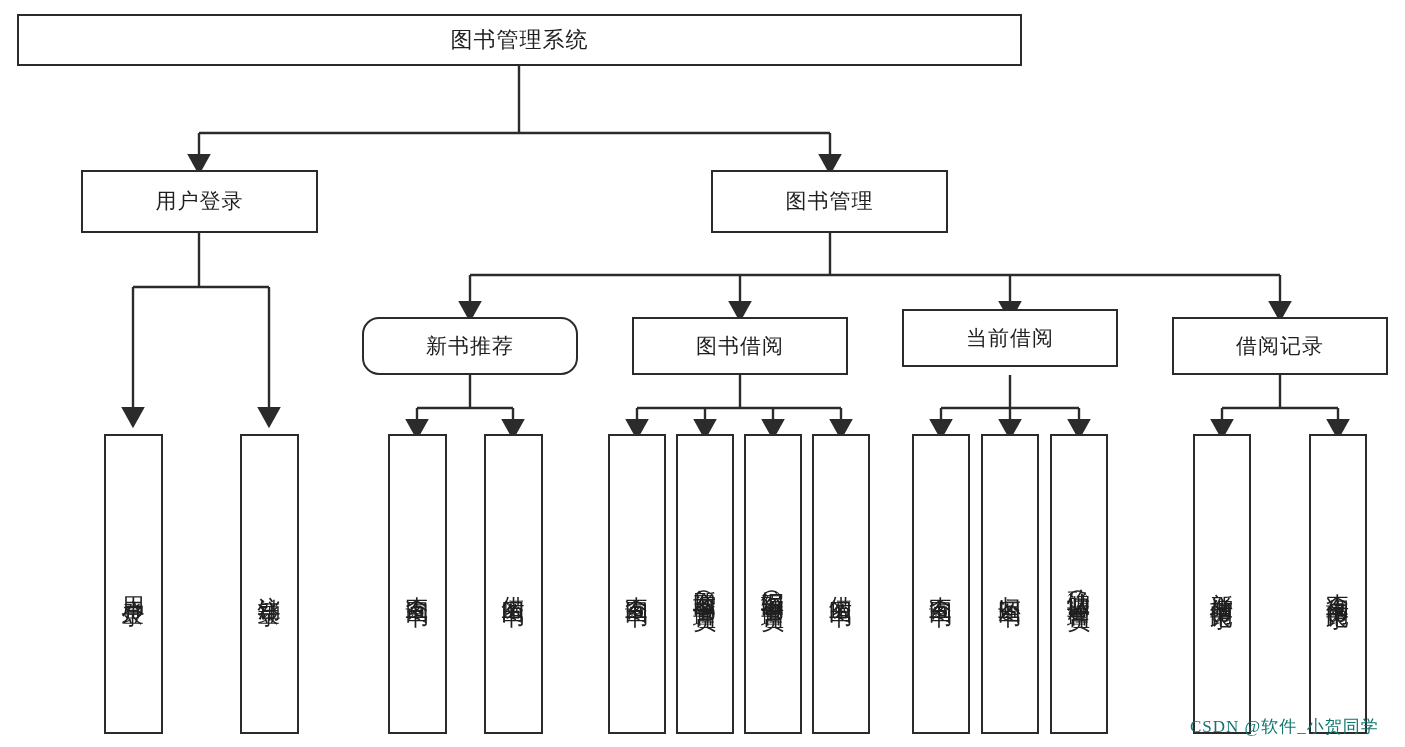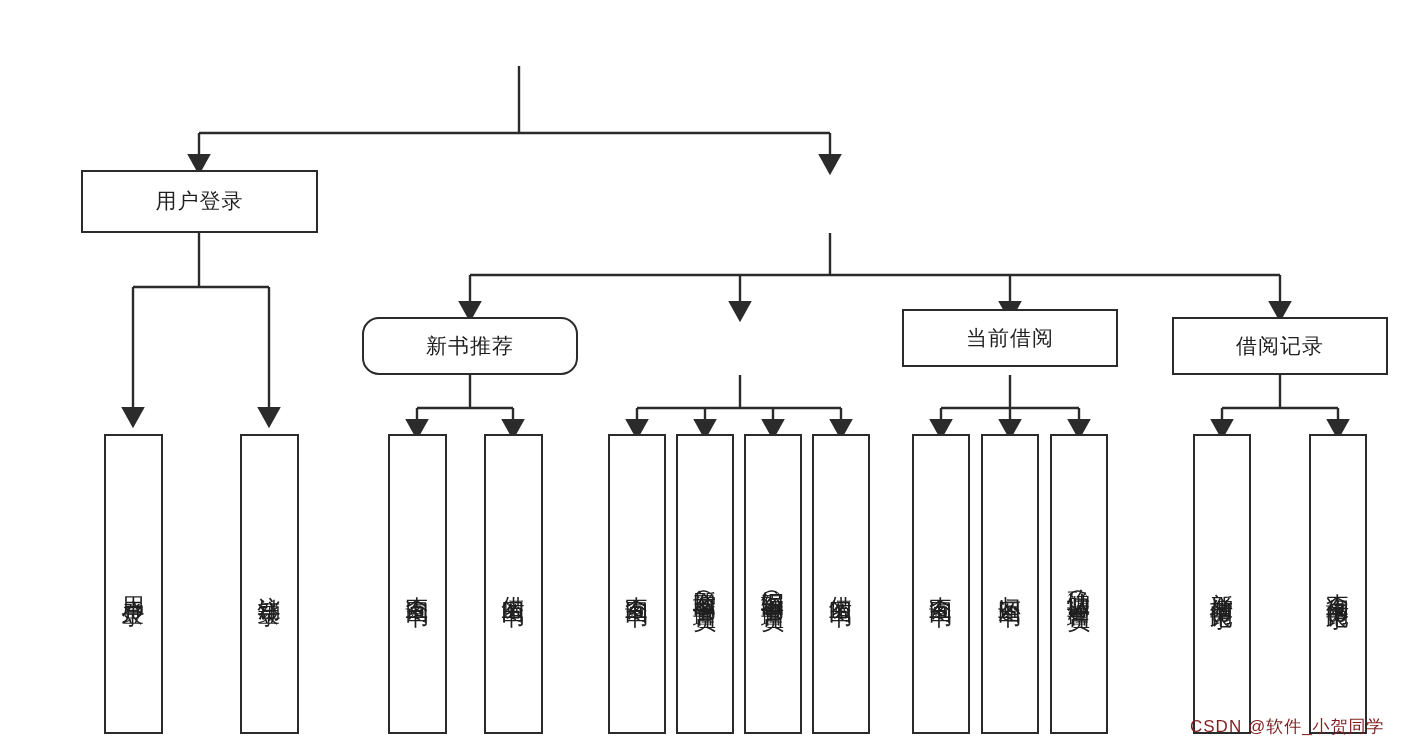--- a/index.html
+++ b/index.html
@@ -56,26 +56,26 @@
     justify-content: center;
     padding: 6px 0;
   }
   .node-v .vtext {
     writing-mode: vertical-rl;
     text-orientation: upright;
     display: block;
   }
   .watermark {
     position: absolute;
-    color: #7f1d1d;
+    color: #0f766e;
     font-size: 17px;
     letter-spacing: 1px;
     white-space: nowrap;
     z-index: 5;
-    font-family: Liberation Sans, sans-serif;
+    font-family: Liberation Serif, serif;
   }
 </style>
 </head>
 <body>
 
 <div id="diagram-canvas">
 
   <svg id="edge-layer" viewBox="0 0 1405 747" width="1405" height="747" xmlns="http://www.w3.org/2000/svg">
     <defs>
       <marker id="arrow" markerWidth="9" markerHeight="10" refX="1" refY="5" orient="auto" markerUnits="strokeWidth">
@@ -119,30 +119,39 @@
       <path d="M1010,408 L1010,421" marker-end="url(#arrow)"></path>
       <path d="M1079,408 L1079,421" marker-end="url(#arrow)"></path>
 
       <path d="M1280,375 L1280,408"></path>
       <path d="M1222,408 L1338,408"></path>
       <path d="M1222,408 L1222,421" marker-end="url(#arrow)"></path>
       <path d="M1338,408 L1338,421" marker-end="url(#arrow)"></path>
     </g>
   </svg>
 
+  <div class="node node-h node-root" style="left:17px; top:14px; width:1005px; height:52px;">
+    <span>图书管理系统</span>
+  </div>
 
   <div class="node node-h" style="left:81px; top:170px; width:237px; height:63px;">
     <span>用户登录</span>
   </div>
 
+  <div class="node node-h" style="left:711px; top:170px; width:237px; height:63px;">
+    <span>图书管理</span>
+  </div>
 
   <div class="node node-h" style="left:362px; top:317px; width:216px; height:58px;border-radius:17px;">
     <span>新书推荐</span>
   </div>
 
+  <div class="node node-h" style="left:632px; top:317px; width:216px; height:58px;">
+    <span>图书借阅</span>
+  </div>
 
   <div class="node node-h" style="left:902px; top:309px; width:216px; height:58px;">
     <span>当前借阅</span>
   </div>
 
   <div class="node node-h" style="left:1172px; top:317px; width:216px; height:58px;">
     <span>借阅记录</span>
   </div>
 
   <div class="node node-v" style="left:104px; top:434px; width:59px; height:300px;">

